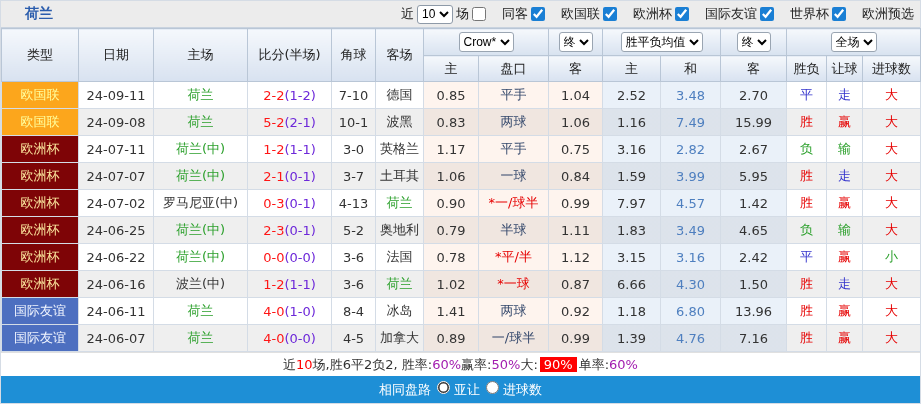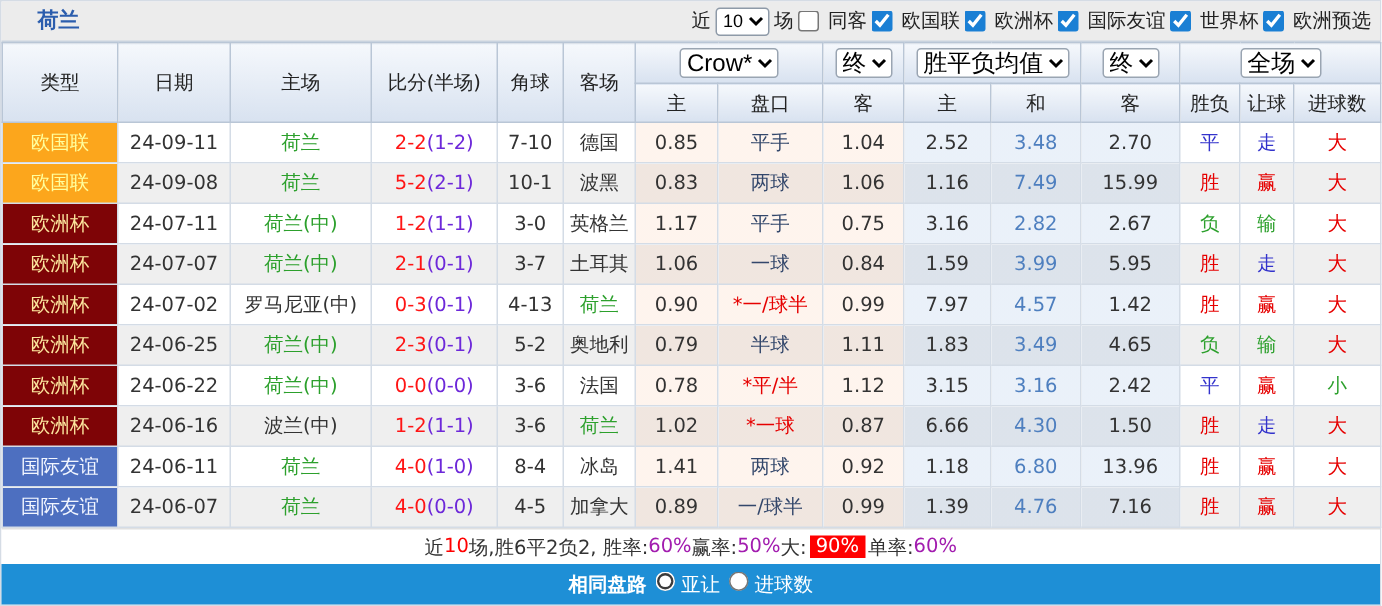--- a/index.html
+++ b/index.html
@@ -2,28 +2,28 @@
 <html><head>
 <meta charset="utf-8">
 <style>
   html,body{margin:0;padding:0;background:#fff;font-family:"DejaVu Sans","Liberation Sans",sans-serif;}
   .wrap{width:921px;height:404px;background:#fff;box-sizing:border-box;border:1px solid #D5DCE5;}
   
   .topbar{height:27px;background:#ECECEC;display:flex;align-items:center;padding:0 6px 0 10px;box-sizing:border-box;border-bottom:1px solid #C9D3DF;}
   .title{color:#2B5DAD;font-weight:bold;font-size:14px;margin-left:14px;}
   .controls{margin-left:auto;display:flex;align-items:center;font-size:13px;color:#222;gap:3px;white-space:nowrap;}
   .controls select{font-size:12px;height:19px;border:1px solid #8E9AA8;border-radius:3px;background:#fff;}
-  .cb{display:inline-flex;align-items:center;gap:6px;justify-content:center;}
+  .cb{display:inline-flex;align-items:center;gap:16px;justify-content:center;}
   .cb input{width:14px;height:14px;accent-color:#1A7FD4;margin:0;}
   
   table{width:919px;border-collapse:collapse;table-layout:fixed;text-align:center;font-size:13px;color:#333;}
   th,td{border:1px solid #D4DCE6;overflow:hidden;white-space:nowrap;padding:0 1px;}
   thead th{background:linear-gradient(#F5F8FC,#D8E2F0);font-weight:normal;color:#222;border-color:#B9C6D6;height:25px;font-size:13px;}
   thead .selrow th{height:26px;}
-  thead select{font-size:16px;height:20px;border:1px solid #9AA5B2;border-radius:3px;background:#fff;max-width:95%;}
+  thead select{font-size:12px;height:20px;border:1px solid #9AA5B2;border-radius:3px;background:#fff;max-width:95%;}
   tbody td{height:26px;}
   tbody tr:nth-child(odd) td{background-color:#FFFFFF;}
   tbody tr:nth-child(even) td{background-color:#EFEFEF;}
   td.col-crow{background-image:linear-gradient(rgba(248,170,120,0.13),rgba(248,170,120,0.13));}
   td.col-avg{background-image:linear-gradient(rgba(115,160,215,0.15),rgba(115,160,215,0.15));}
   tbody td.t-nations{background-color:#FCA61C !important;color:#FFFF9E;}
   tbody td.t-euro{background-color:#7E0406 !important;color:#FCE79E;}
   tbody td.t-friendly{background-color:#4D6FC0 !important;color:#F2F6FF;}
   .green{color:#2CA02C;}
   .score-main{color:#FF1515;text-align:right;}
@@ -34,21 +34,21 @@
   .c-red{color:#E60000;}
   .c-blue{color:#3333CC;}
   .c-green{color:#2CA02C;}
   
   .summary{height:23px;display:flex;align-items:center;justify-content:center;font-size:13px;color:#333;background:#fff;border-top:1px solid #E0E0E0;}
   .s-blue{color:#a21caf;}
   .s-red{color:#FF0000;}
   .s-badge{background:#FF0000;color:#fff;padding:0 4px;margin:0 2px;}
   
   .bottombar{height:27px;background:#1E8FD6;display:flex;align-items:center;justify-content:center;color:#fff;font-size:13px;gap:6px;}
-  .bottombar .blabel{font-weight:bold;}
+  .bottombar .blabel{font-weight:normal;}
   .radio-opt{display:inline-flex;align-items:flex-start;gap:4px;}
   .radio-opt input{width:13px;height:13px;accent-color:#ffffff;margin:0;}
 </style>
 </head>
 <body>
 
 <div class="wrap">
 
   <div class="topbar">
     <span class="title">荷兰</span>

